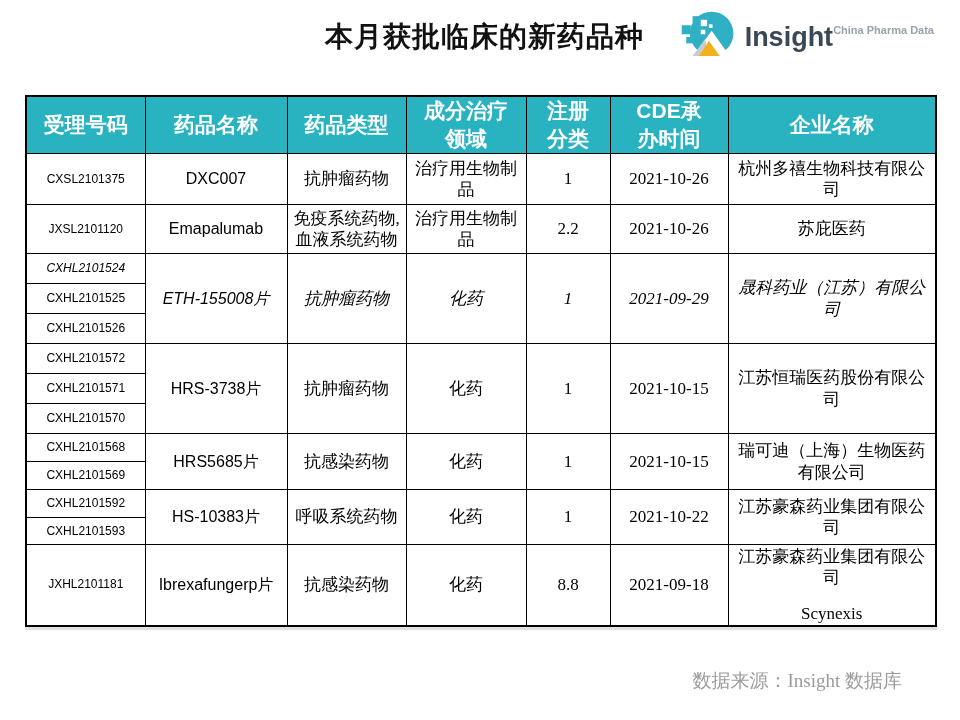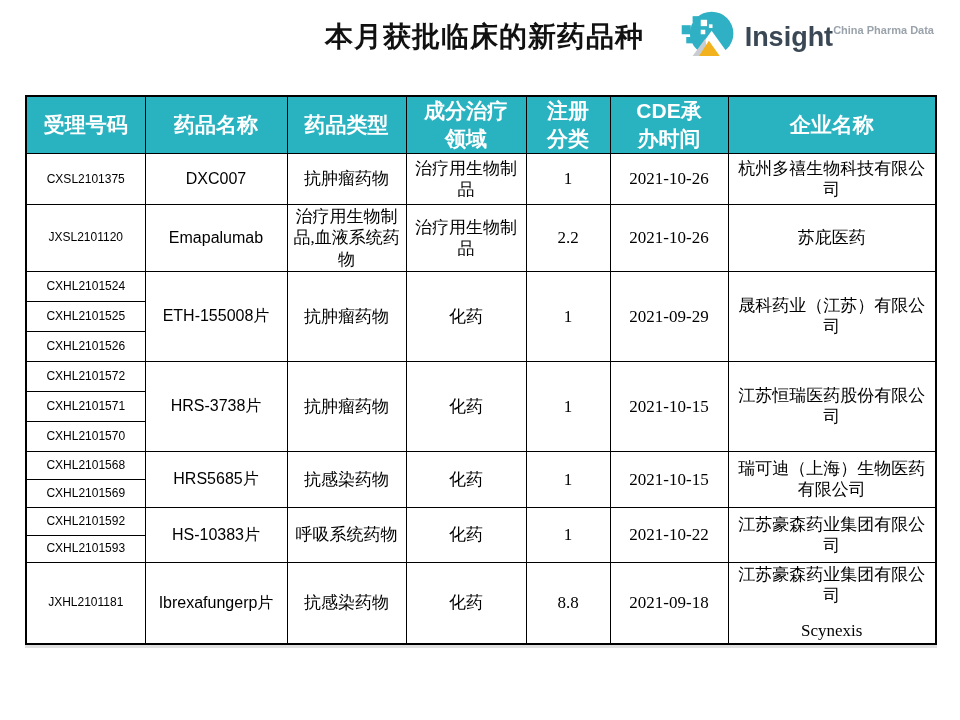--- a/index.html
+++ b/index.html
@@ -118,29 +118,29 @@
           <td class="area-cell">治疗用生物制品</td>
           <td class="reg-cell">1</td>
           <td class="date-cell">2021-10-26</td>
           <td class="company-cell">
             <div>杭州多禧生物科技有限公司</div>
           </td>
         </tr>
         <tr style="height: 49px;">
           <td class="id-cell">JXSL2101120</td>
           <td class="name-cell">Emapalumab</td>
-          <td class="type-cell">治疗用生物制品,血液系统药物</td>
+          <td class="type-cell">免疫系统药物,血液系统药物</td>
           <td class="area-cell">治疗用生物制品</td>
           <td class="reg-cell">2.2</td>
           <td class="date-cell">2021-10-26</td>
           <td class="company-cell">
             <div>苏庇医药</div>
           </td>
         </tr>
-        <tr style="height: 30px;">
+        <tr style="height: 30px; font-style: italic;">
           <td class="id-cell">CXHL2101524</td>
           <td class="name-cell" rowspan="3">ETH-155008片</td>
           <td class="type-cell" rowspan="3">抗肿瘤药物</td>
           <td class="area-cell" rowspan="3">化药</td>
           <td class="reg-cell" rowspan="3">1</td>
           <td class="date-cell" rowspan="3">2021-09-29</td>
           <td class="company-cell" rowspan="3">
             <div>晟科药业（江苏）有限公司</div>
           </td>
         </tr>
@@ -203,14 +203,15 @@
           <td class="reg-cell">8.8</td>
           <td class="date-cell">2021-09-18</td>
           <td class="company-cell">
             <div>江苏豪森药业集团有限公司</div>
             <div class="company-extra">Scynexis</div>
           </td>
         </tr>
       </tbody>
   </table>
 
+  <div class="source-note">数据来源：Insight 数据库</div>
 
 </div>
 
 </body></html>

